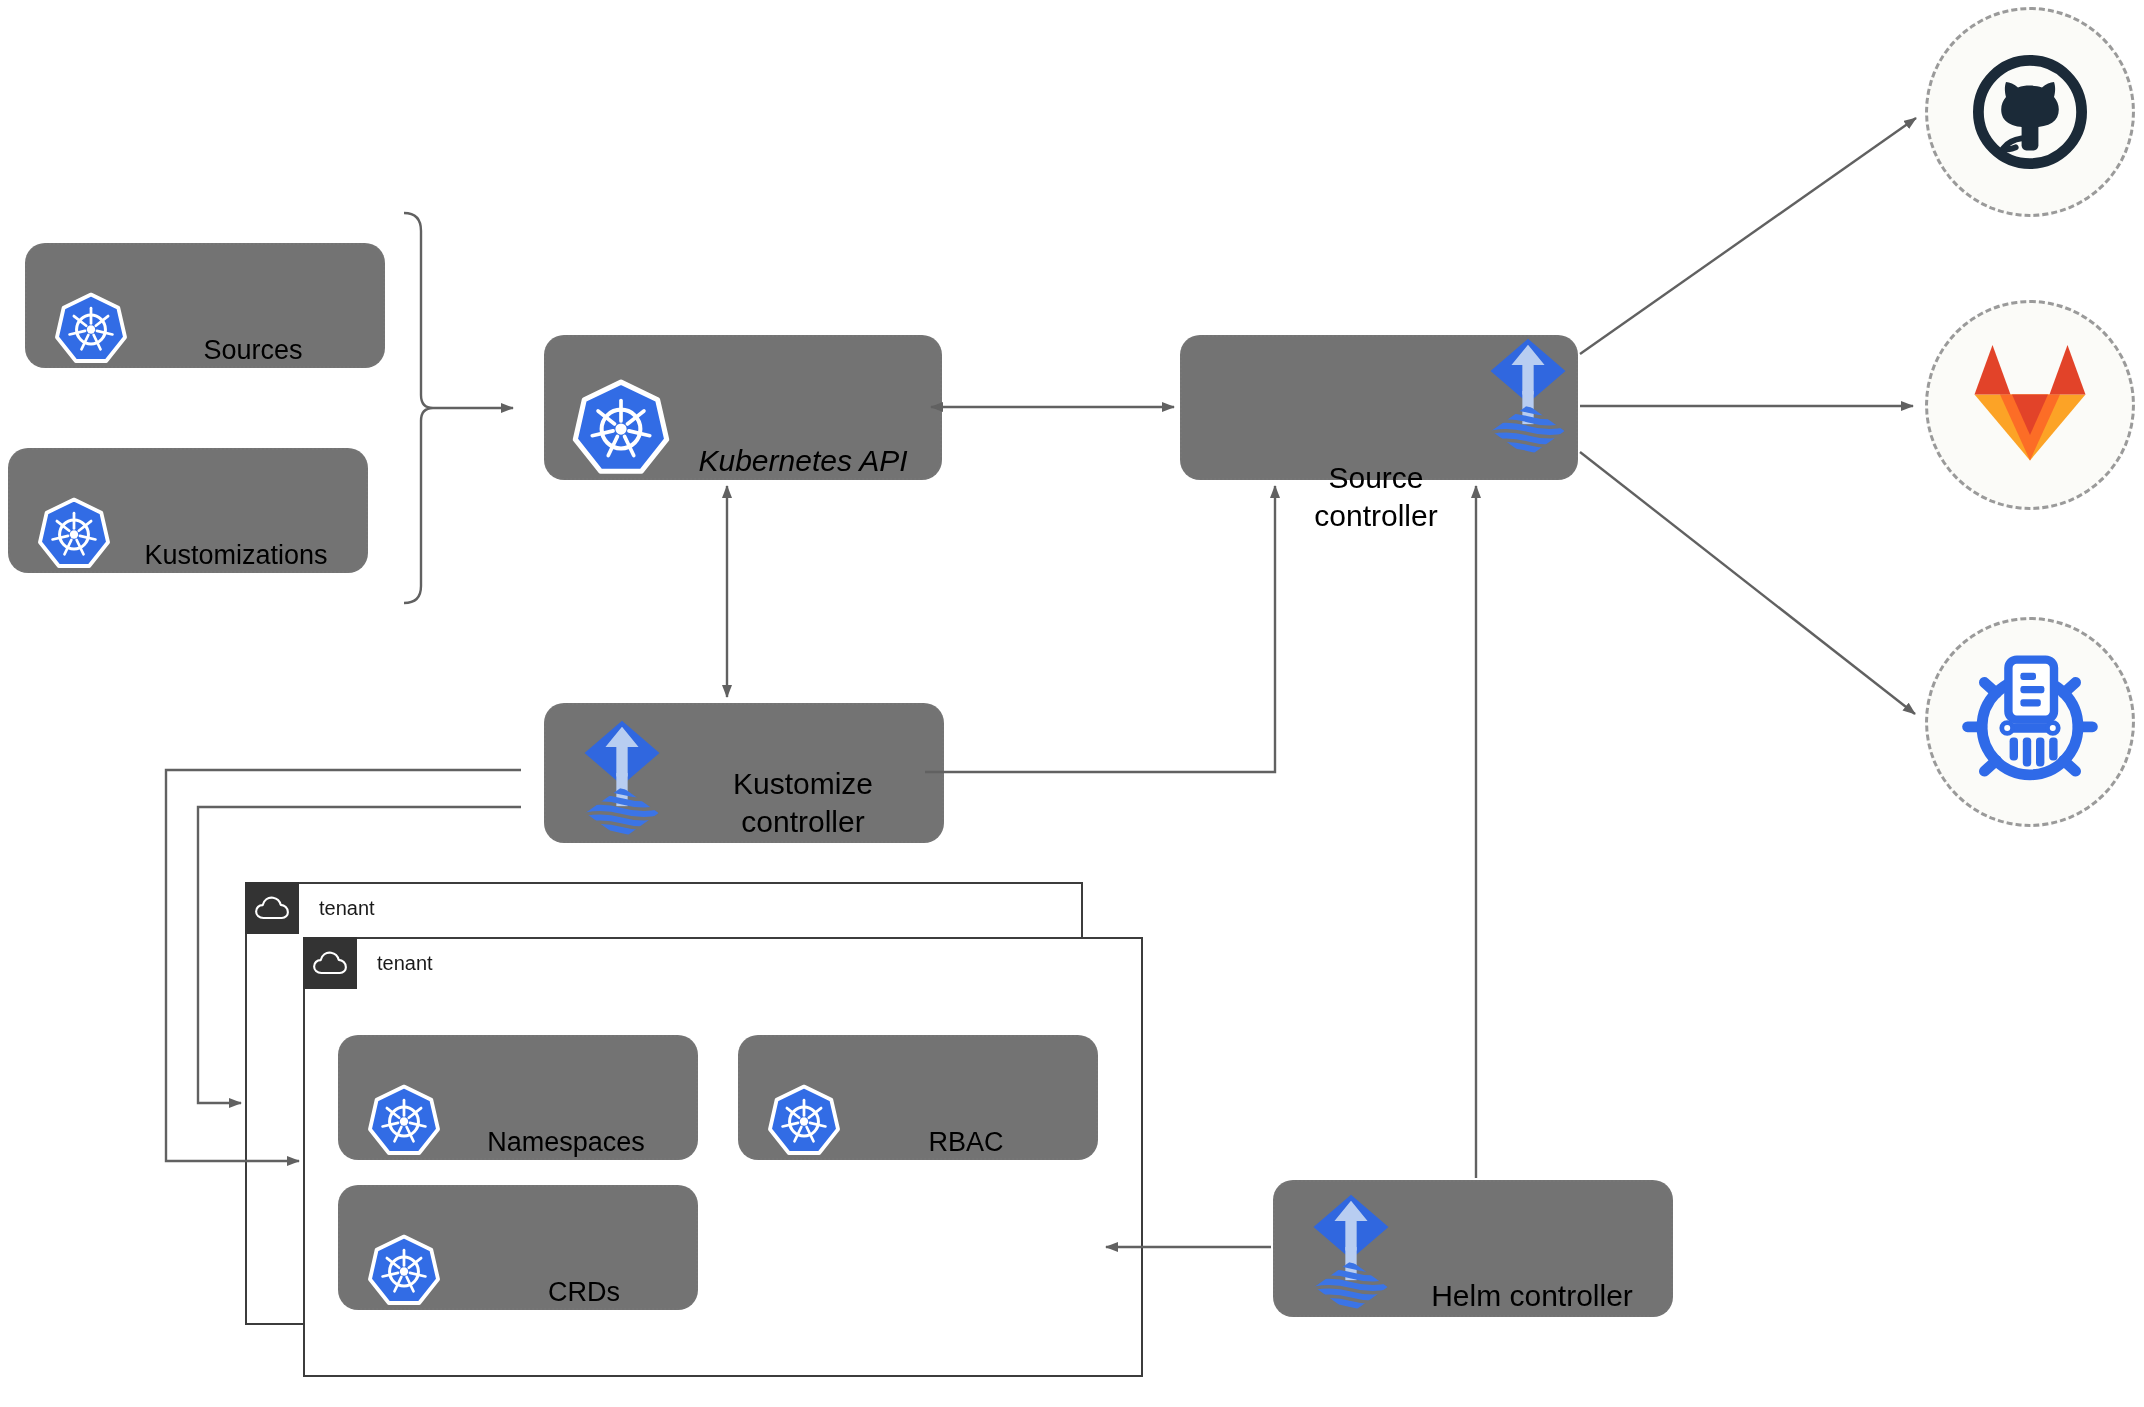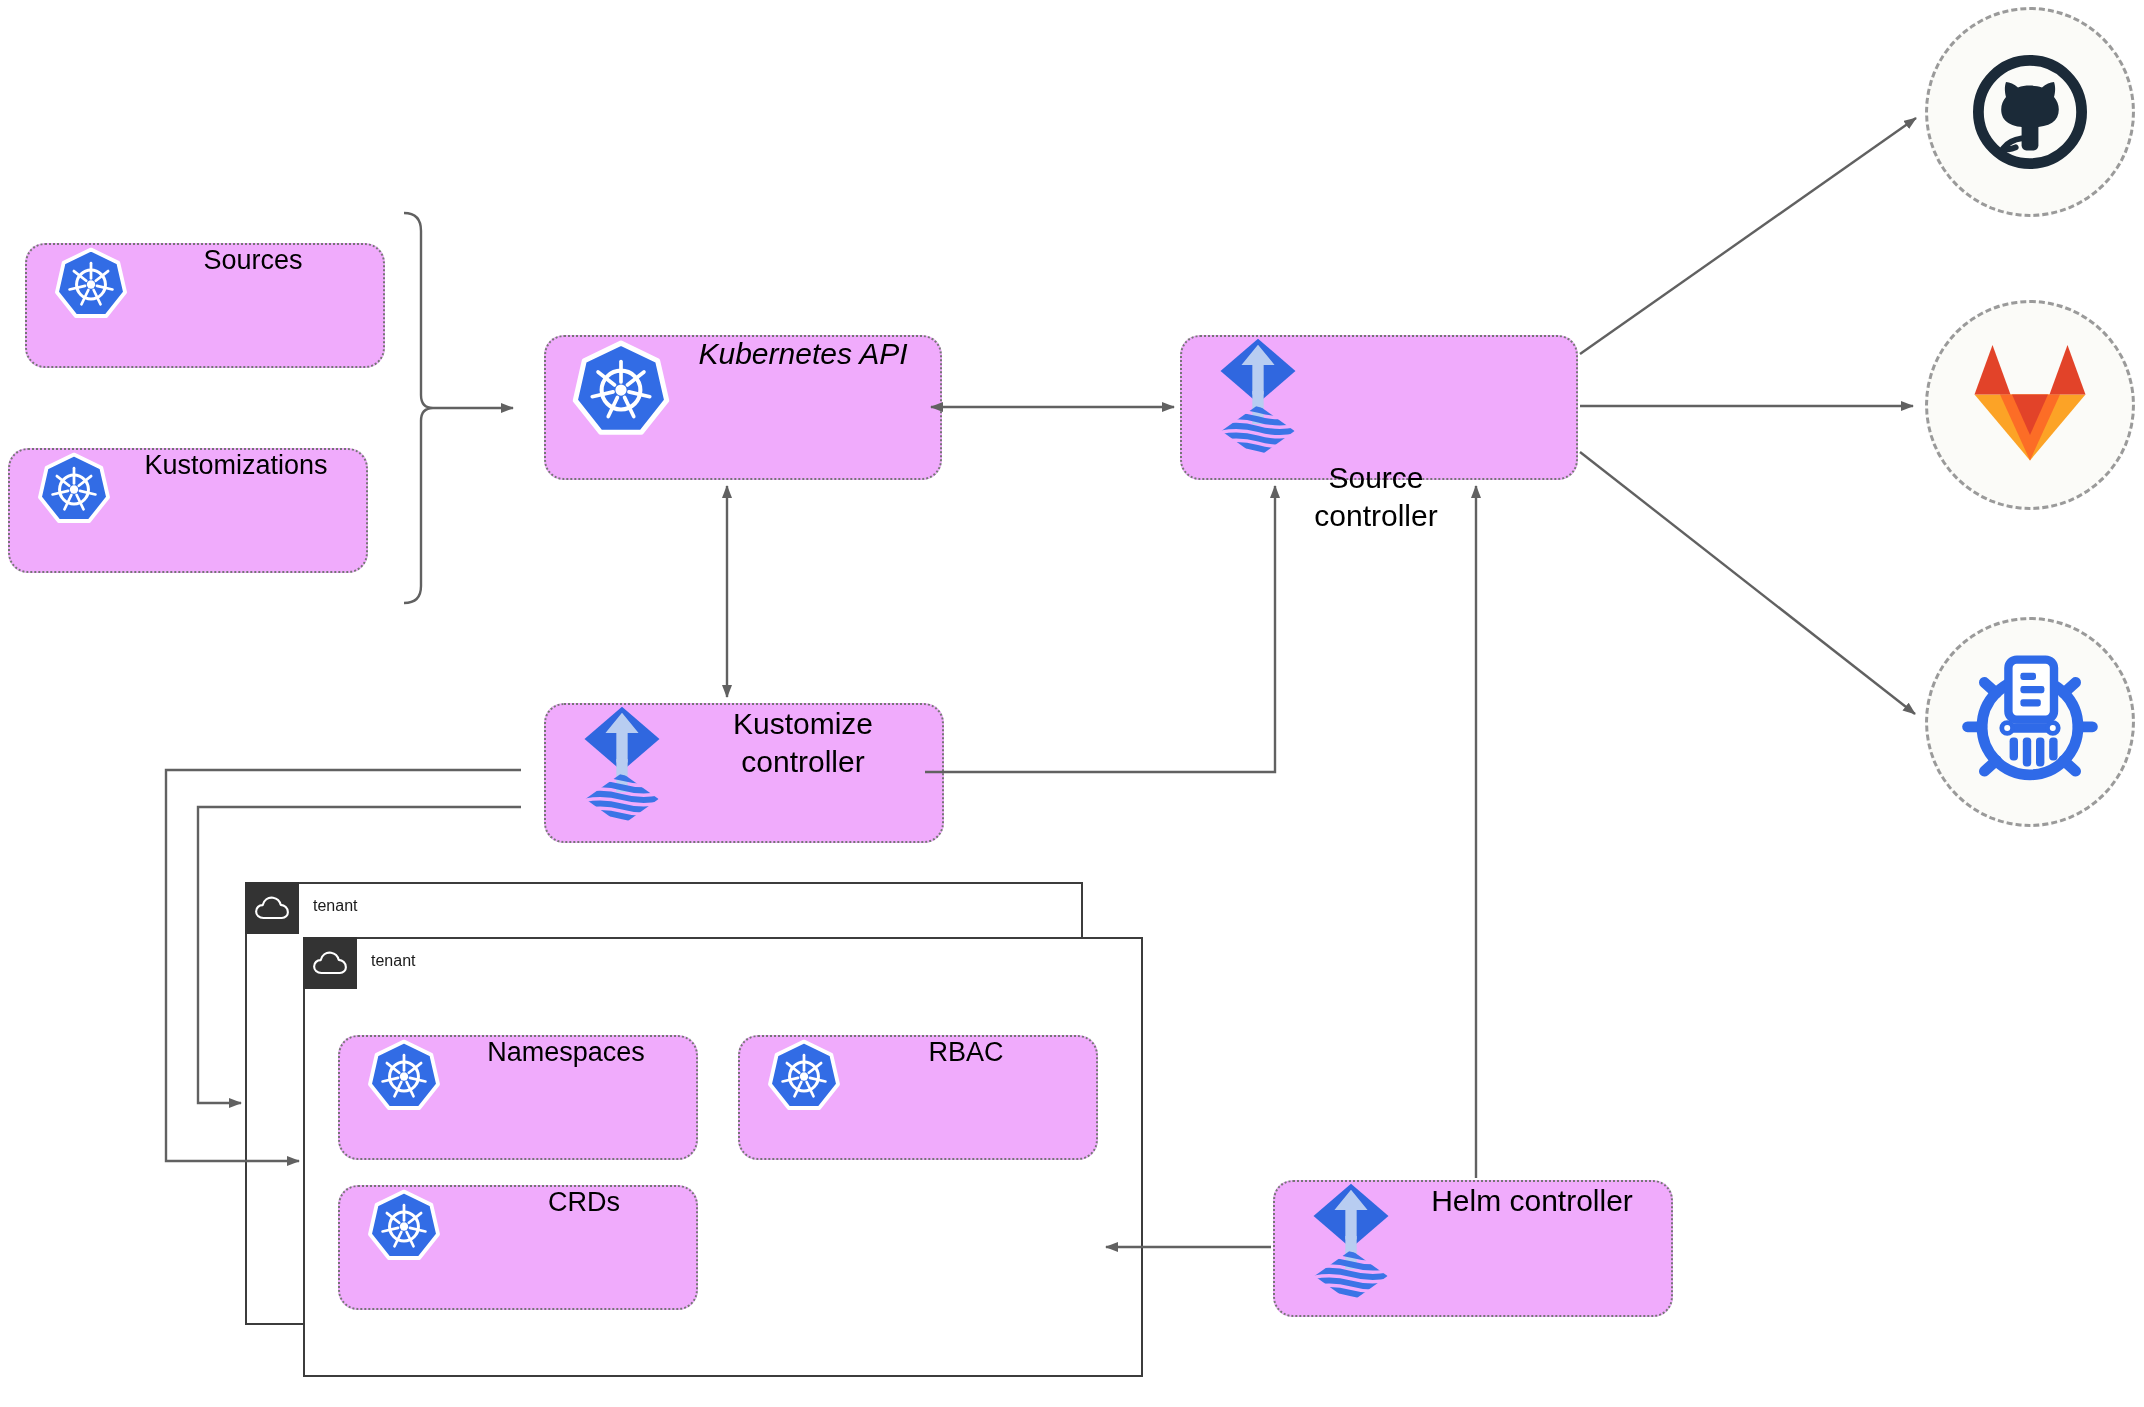--- a/index.html
+++ b/index.html
@@ -1,36 +1,36 @@
 <!DOCTYPE html>
 <html><head>
 <meta charset="utf-8">
 <style>
   html,body{margin:0;padding:0;background:#ffffff;}
   #canvas{position:relative;width:2144px;height:1407px;background:#ffffff;
           font-family:"Liberation Sans",sans-serif;overflow:hidden;}
 
   
-  .node{position:absolute;background:#f0abfc;border:2px dotted #767676;border-radius:20px;
-        display:flex;align-items:flex-start;z-index:3;box-sizing:border-box;}
+  .node{position:absolute;background:#737373;border:2px dotted #767676;border-radius:20px;
+        display:flex;align-items:flex-end;z-index:3;box-sizing:border-box;}
   .node .label{flex:1;text-align:center;font-size:27px;color:#000;padding-right:6px;}
   .node .label.big{font-size:30px;}
   .node .label.wrap{white-space:normal;line-height:38px;}
   .icon{flex:0 0 auto;}
   .icon.md{width:76px;height:76px;margin-left:26px;}
   .icon.lg{width:102px;height:102px;margin-left:24px;}
   .icon.flux{width:96px;height:122px;margin-left:28px;}
   .icon.helm{width:96px;height:96px;margin-left:26px;}
 
   
   .tenant{position:absolute;background:#ffffff;border:2px solid #3c3c3c;box-sizing:border-box;}
   .tenant .badge{position:absolute;left:-2px;top:-2px;width:54px;height:52px;background:#333333;
                  display:flex;align-items:center;justify-content:center;}
   .tenant .badge svg{width:36px;height:30px;}
-  .tenant .tenant-label{position:absolute;left:66px;top:13px;font-size:16px;color:#1a1a1a;}
+  .tenant .tenant-label{position:absolute;left:72px;top:13px;font-size:20px;color:#1a1a1a;}
 
   
   .endpoint{position:absolute;width:210px;height:210px;border-radius:50%;
             border:3px dashed #9a9a9a;background:#fbfbf8;box-sizing:border-box;
             display:flex;align-items:center;justify-content:center;z-index:3;}
 
   #edges{position:absolute;left:0;top:0;z-index:5;pointer-events:none;}
   .z1{z-index:1}.z2{z-index:2}
 </style>
 </head>

